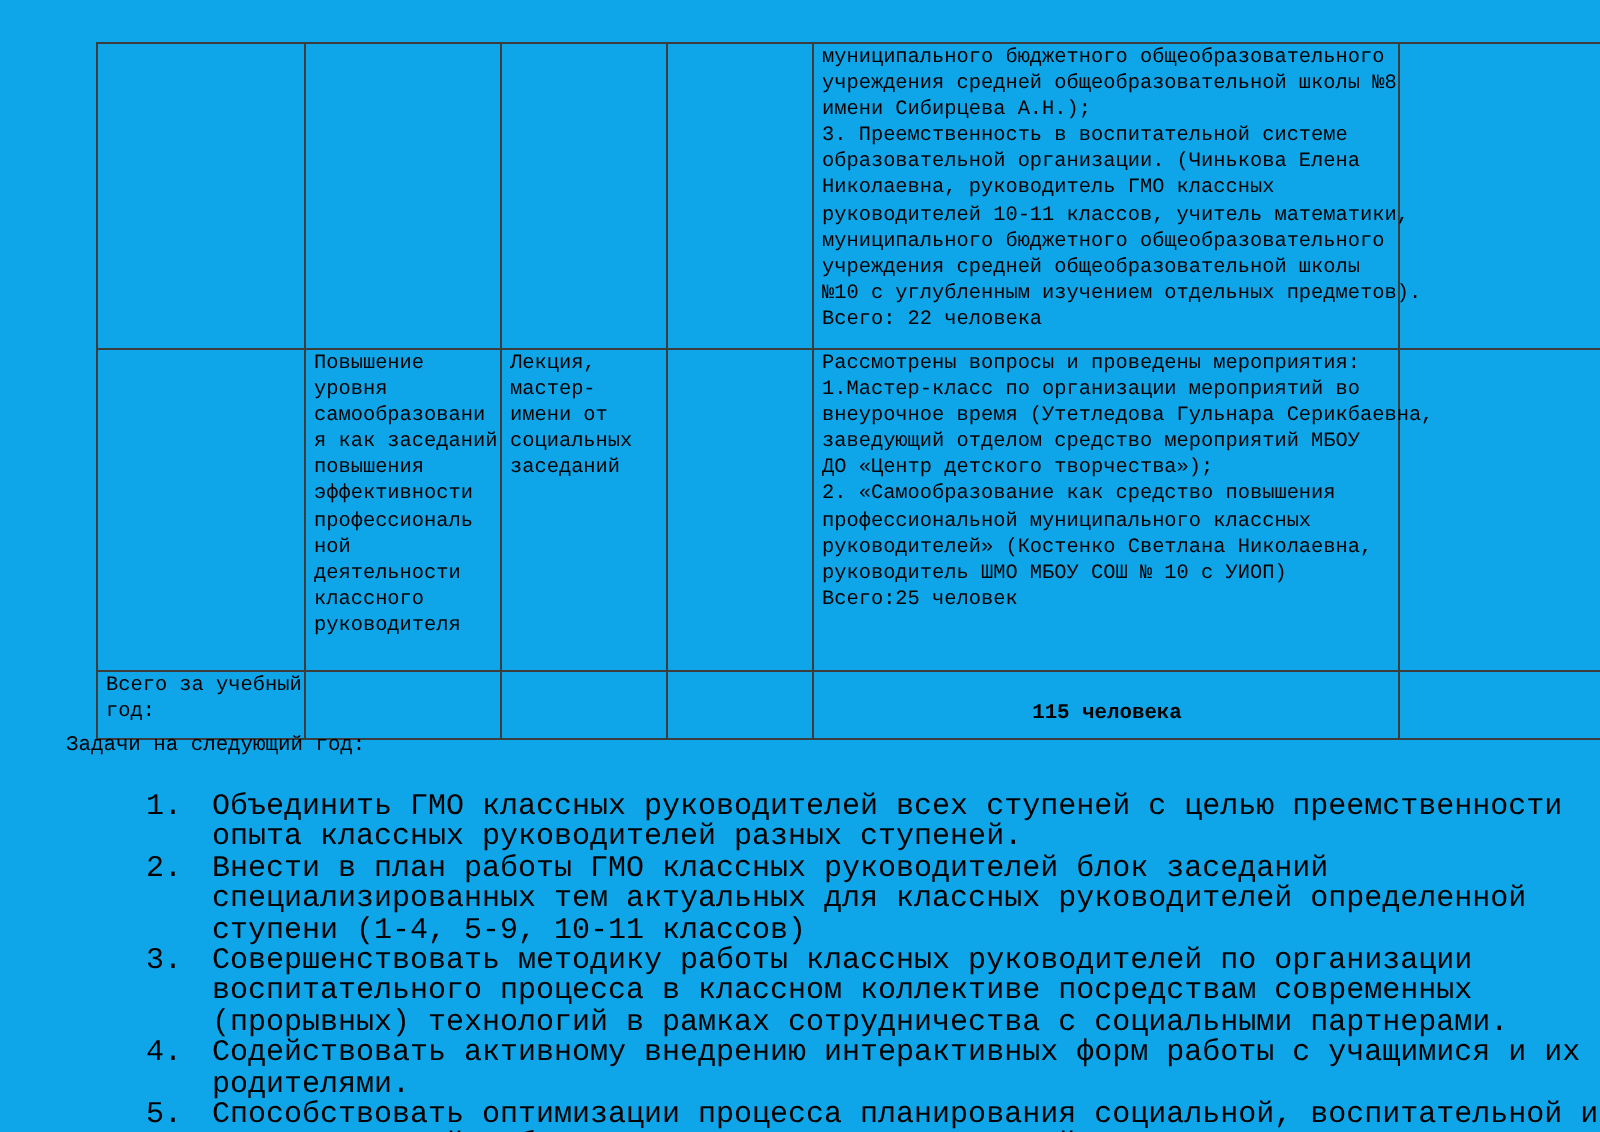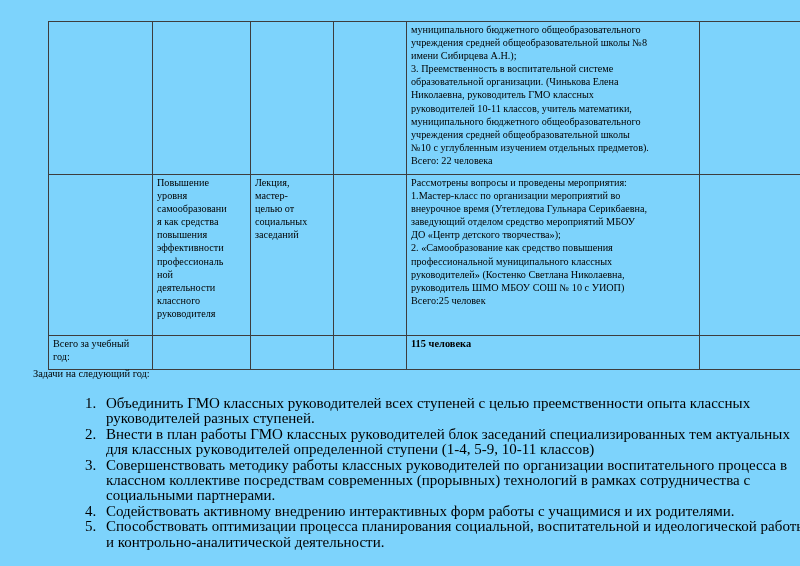--- a/index.html
+++ b/index.html
@@ -11,21 +11,22 @@
     width: 800px;
     height: 566px;
     overflow: hidden;
     font-family: "Liberation Serif", "DejaVu Serif", serif;
     color: #000000;
   }
   .page {
     position: relative;
     width: 800px;
     height: 566px;
-    background: #7dd3fc;
+    background: #0ea5e9;
+    font-family: Liberation Mono, monospace;
   }
 
   
   .tbl-wrap {
     position: absolute;
     left: 48px;
     top: 21px;
     width: 726px;
   }
   table.report {
@@ -54,21 +55,22 @@
   .c6 { width: 115px; }
 
   .cell-lines .ln {
     display: block;
     white-space: nowrap;
   }
   .bold-total {
     font-weight: bold;
     font-size: 10.4px;
     display: block;
-    text-align: left;
+    padding-top: 14px;
+    text-align: center;
   }
   .row-total-label {
     text-align: left;
   }
 
   
   tr.row-1 td { height: 149px; }
   tr.row-2 td { height: 157px; }
   tr.row-3 td { height: 30px; }
 
@@ -126,33 +128,33 @@
           </td>
           <td class="c6"></td>
         </tr>
 
         <tr class="row-2">
           <td class="c1"></td>
           <td class="c2 cell-lines">
             <span class="ln">Повышение</span>
             <span class="ln">уровня</span>
             <span class="ln">самообразовани</span>
-            <span class="ln">я  как  средства</span>
+            <span class="ln">я  как  заседаний</span>
             <span class="ln">повышения</span>
             <span class="ln">эффективности</span>
             <span class="ln">профессиональ</span>
             <span class="ln">ной</span>
             <span class="ln">деятельности</span>
             <span class="ln">классного</span>
             <span class="ln">руководителя</span>
           </td>
           <td class="c3 cell-lines">
             <span class="ln">Лекция,</span>
             <span class="ln">мастер-</span>
-            <span class="ln">целью от</span>
+            <span class="ln">имени от</span>
             <span class="ln">социальных</span>
             <span class="ln">заседаний</span>
           </td>
           <td class="c4"></td>
           <td class="c5 cell-lines">
             <span class="ln">Рассмотрены вопросы и проведены мероприятия:</span>
             <span class="ln">1.Мастер-класс по организации мероприятий во</span>
             <span class="ln">внеурочное время (Утетледова Гульнара Серикбаевна,</span>
             <span class="ln">заведующий отделом средство мероприятий МБОУ</span>
             <span class="ln">ДО «Центр детского творчества»);</span>

